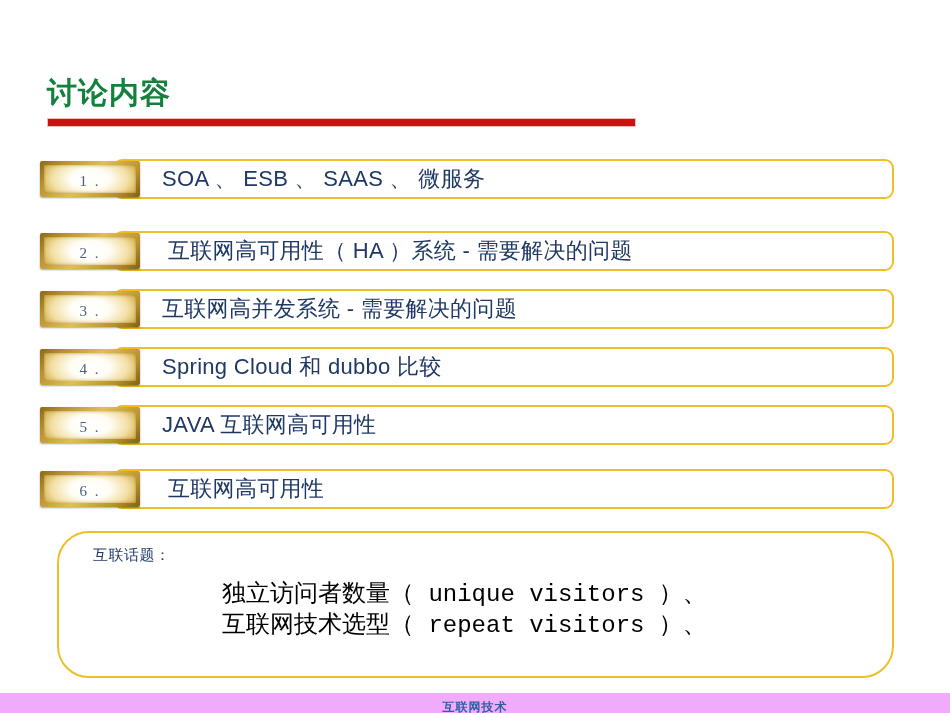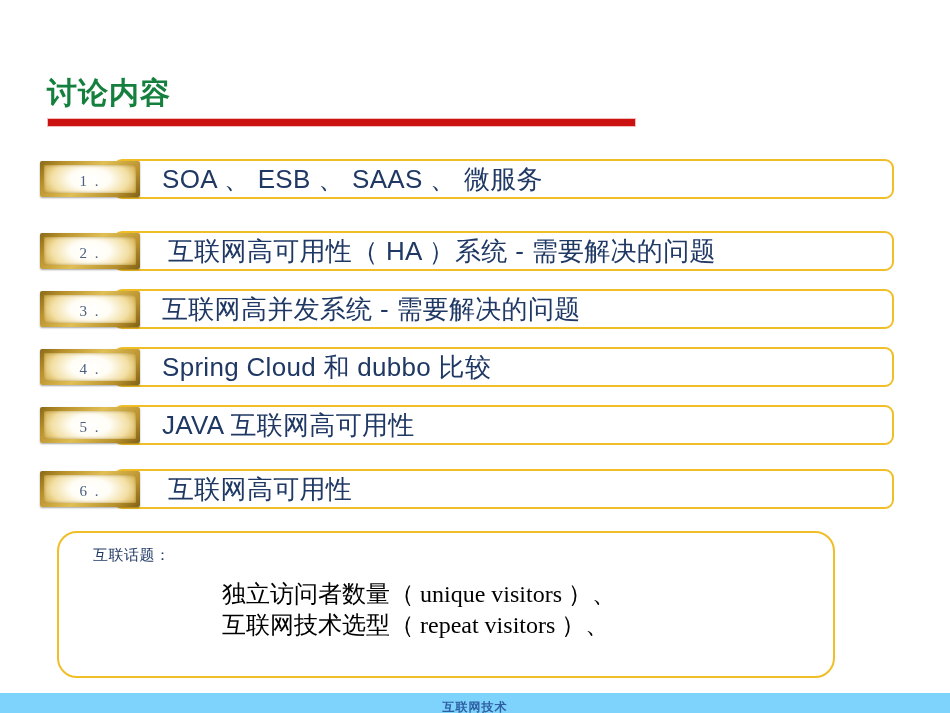--- a/index.html
+++ b/index.html
@@ -58,21 +58,21 @@
     box-sizing: border-box;
   }
   .row-label {
     position: absolute;
     left: 122px;
     top: 0;
     height: 40px;
     display: flex;
     align-items: center;
     font-family: "Liberation Sans", sans-serif;
-    font-size: 26px;
+    font-size: 22px;
     color: #1F3864;
     white-space: nowrap;
     letter-spacing: 0.3px;
   }
   
   .badge {
     position: absolute;
     left: 0;
     top: 2px;
     width: 100px;
@@ -103,25 +103,25 @@
     letter-spacing: 2px;
     line-height: 1;
     padding-top: 4px;
   }
 
   
   #note-box {
     position: absolute;
     left: 57px;
     top: 531px;
-    width: 778px;
+    width: 837px;
     height: 147px;
     box-sizing: border-box;
     border: 2px solid #F0BE26;
-    border-radius: 20px;
+    border-radius: 32px;
     background: #ffffff;
   }
   #note-heading {
     position: absolute;
     left: 34px;
     top: 13px;
     font-family: "Liberation Sans", sans-serif;
     font-size: 15px;
     color: #1F3864;
     white-space: nowrap;
@@ -130,30 +130,30 @@
   #note-lines {
     position: absolute;
     left: 163px;
     top: 46px;
     font-family: "Liberation Serif", serif;
     font-size: 24px;
     line-height: 31px;
     color: #000000;
     white-space: nowrap;
   }
-  #note-lines .note-line { display: block; }
+  #note-lines .note-line { display: block; font-family: Liberation Mono, monospace; }
 
   
   #footer-bar {
     position: absolute;
     left: 0;
     top: 693px;
     width: 950px;
     height: 20px;
-    background: #7dd3fc;
+    background: #f0abfc;
     overflow: hidden;
   }
   #footer-text {
     position: absolute;
     left: 0;
     top: 6px;
     width: 950px;
     text-align: center;
     font-family: "Liberation Sans", sans-serif;
     font-weight: bold;

